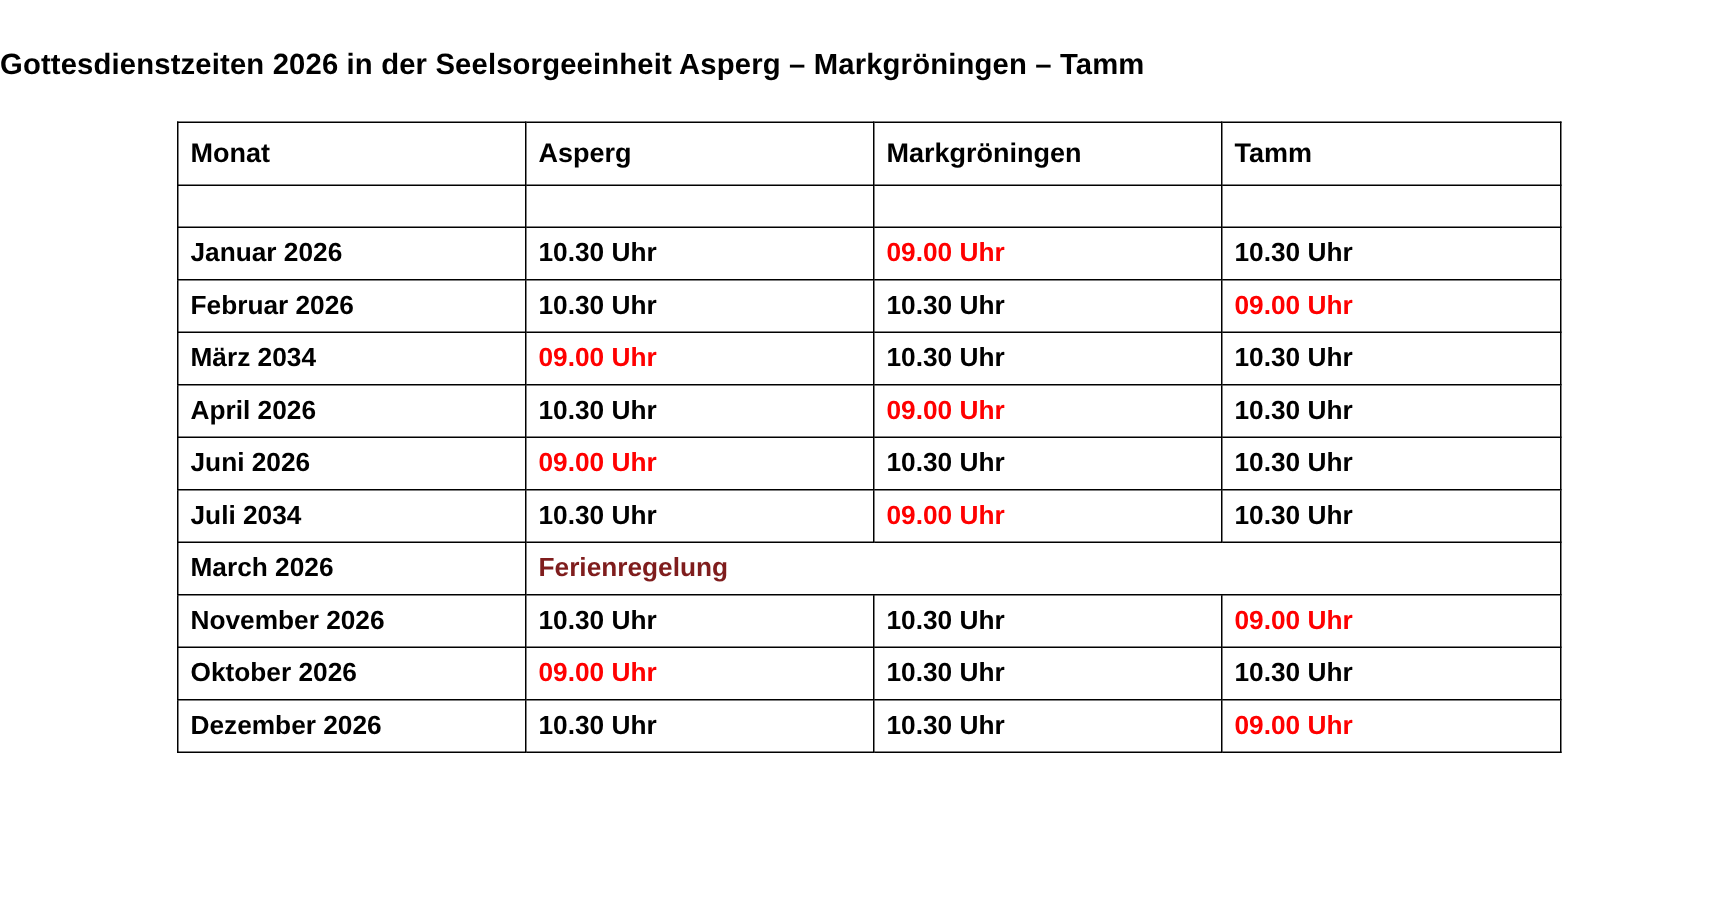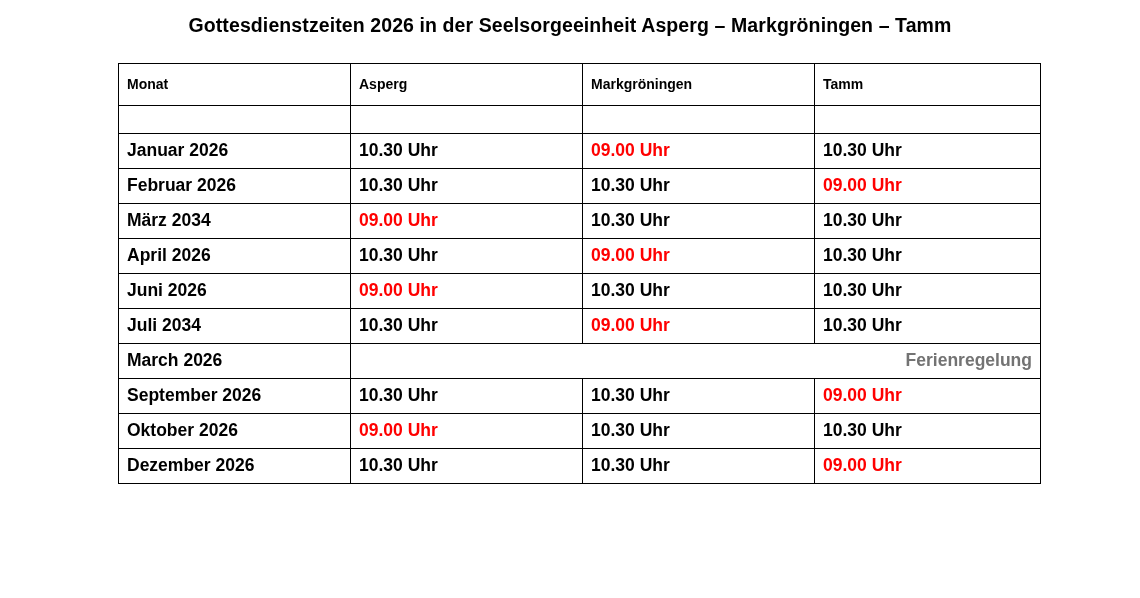--- a/index.html
+++ b/index.html
@@ -14,22 +14,22 @@
     color: #000000;
     overflow: hidden;
   }
   .page {
     width: 1140px;
     height: 598px;
     position: relative;
     box-sizing: border-box;
   }
   .title-block {
-    padding-top: 10px;
-    text-align: center;
+    padding-top: 28px;
+    text-align: left;
   }
   .title-line {
     font-size: 19.5px;
     font-weight: bold;
     line-height: 31px;
     letter-spacing: 0.1px;
   }
   .table-wrap {
     margin-top: 22px;
     padding-left: 118px;
@@ -45,21 +45,21 @@
     padding: 3px 8px 4px 8px;
     font-size: 17.5px;
     line-height: 25px;
     text-align: left;
     vertical-align: middle;
     font-weight: bold;
     background: #ffffff;
   }
   table.schedule thead th {
     font-weight: bold;
-    font-size: 14px;
+    font-size: 18px;
     height: 34px;
   }
   table.schedule tbody tr td {
     height: 27px;
   }
   tr.spacer-row td {
     height: 20px;
     padding: 0;
   }
   col.c-month { width: 232px; }
@@ -130,24 +130,24 @@
             <td style="color: rgb(0, 0, 0);">10.30 Uhr</td>
           </tr>
           <tr>
             <td>Juli 2034</td>
             <td style="color: rgb(0, 0, 0);">10.30 Uhr</td>
             <td style="color: rgb(255, 0, 0);">09.00 Uhr</td>
             <td style="color: rgb(0, 0, 0);">10.30 Uhr</td>
           </tr>
           <tr>
             <td>March 2026</td>
-            <td colspan="3" style="color: #737373; text-align: right;">Ferienregelung</td>
+            <td colspan="3" style="color: #7f1d1d;">Ferienregelung</td>
           </tr>
           <tr>
-            <td>September 2026</td>
+            <td>November 2026</td>
             <td style="color: rgb(0, 0, 0);">10.30 Uhr</td>
             <td style="color: rgb(0, 0, 0);">10.30 Uhr</td>
             <td style="color: rgb(255, 0, 0);">09.00 Uhr</td>
           </tr>
           <tr>
             <td>Oktober 2026</td>
             <td style="color: rgb(255, 0, 0);">09.00 Uhr</td>
             <td style="color: rgb(0, 0, 0);">10.30 Uhr</td>
             <td style="color: rgb(0, 0, 0);">10.30 Uhr</td>
           </tr>

